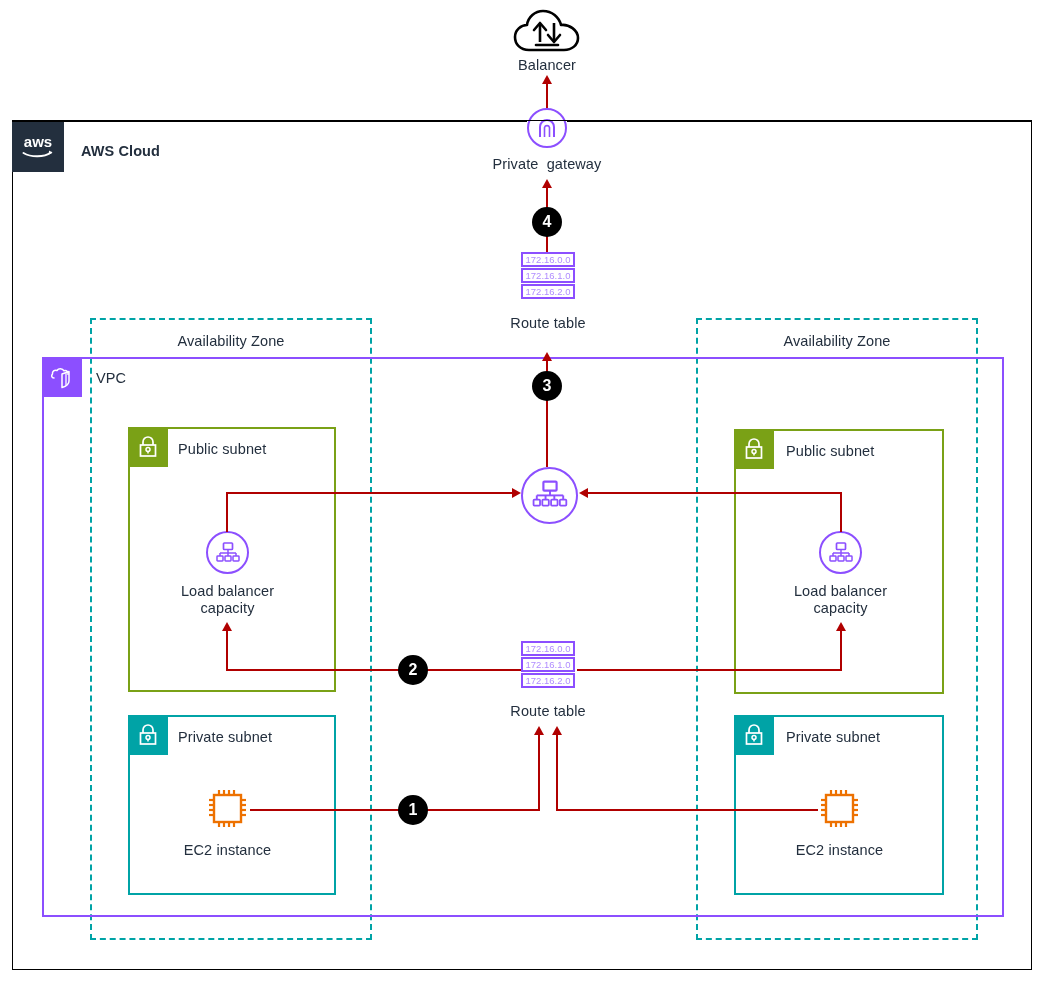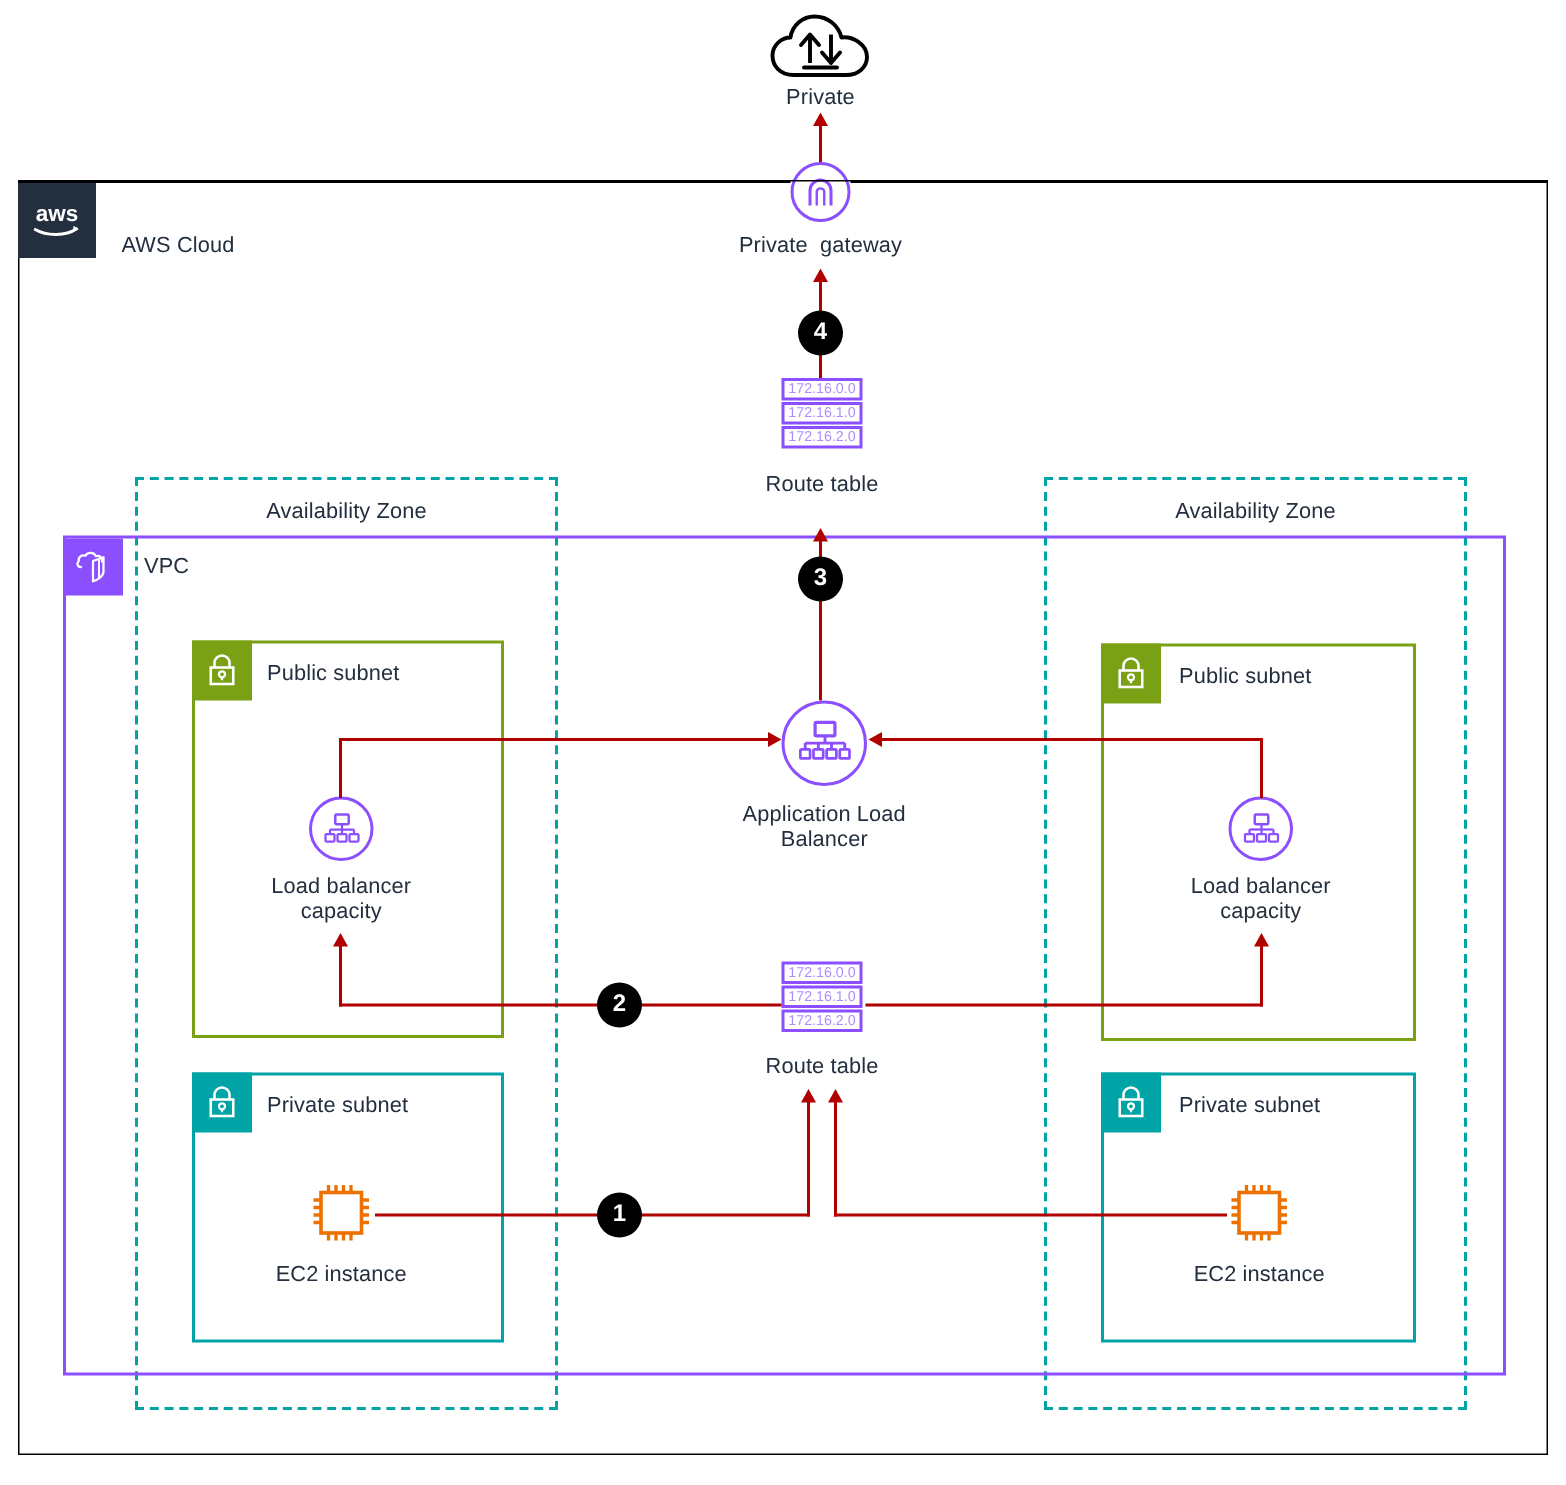--- a/index.html
+++ b/index.html
@@ -132,21 +132,21 @@
   <div class="plain-icon" style="left:512px;top:8px;width:70px;height:48px;">
     <svg width="70" height="48" viewBox="0 0 70 48">
       <path d="M17,42 C8,42 3,36 3,29 C3,22 9,17 15,17 C16,9 23,3 31,3 C40,3 47,9 49,17 C57,16 66,22 66,30 C66,37 60,42 52,42 Z" fill="none" stroke="#000000" stroke-width="2.6" stroke-linejoin="round"></path>
       <line x1="28" y1="34" x2="28" y2="16" stroke="#000000" stroke-width="2.6"></line>
       <path d="M22,22 L28,15 L34,22" fill="none" stroke="#000000" stroke-width="2.6" stroke-linejoin="round" stroke-linecap="round"></path>
       <line x1="42" y1="15" x2="42" y2="33" stroke="#000000" stroke-width="2.6"></line>
       <path d="M36,27 L42,34 L48,27" fill="none" stroke="#000000" stroke-width="2.6" stroke-linejoin="round" stroke-linecap="round"></path>
       <line x1="24" y1="37" x2="46" y2="37" stroke="#000000" stroke-width="2.6" stroke-linecap="round"></line>
     </svg>
   </div>
-  <div class="lbl" style="left:477px;top:57px;width:140px;">Private</div>
+  <div class="lbl" style="left:477px;top:57px;width:140px;">Balancer</div>
 
   <div class="ln ln-v" style="left:546px;top:80px;height:30px;"></div>
   <div class="arrow arw-up" style="left:541.5px;top:75px;"></div>
 
   <div class="circ-icon" style="left:527px;top:108px;width:40px;height:40px;">
     <svg width="24" height="24" viewBox="0 0 24 24">
       <path d="M5,21 L5,11 A7,7 0 0 1 19,11 L19,21" fill="none" stroke="#8c4fff" stroke-width="2"></path>
       <path d="M9.5,21 L9.5,11.5 A2.6,2.6 0 0 1 14.5,11.5 L14.5,21" fill="none" stroke="#8c4fff" stroke-width="1.6"></path>
     </svg>
   </div>
@@ -154,21 +154,21 @@
 
   <div class="frame-aws" style="left:12px;top:120px;width:1020px;height:850px;"></div>
   <div class="aws-logo" style="left:12px;top:120px;width:52px;height:52px;">
     <svg width="38" height="28" viewBox="0 0 38 28">
       <text x="19" y="15" font-family="Liberation Sans, sans-serif" font-size="15" font-weight="bold" fill="#ffffff" text-anchor="middle">aws</text>
       <path d="M4,21 C11,26 26,26 33,20" fill="none" stroke="#ff9900" stroke-width="0"></path>
       <path d="M4.5,21 C12,25.5 25,25.5 32,20.5" fill="none" stroke="#ffffff" stroke-width="2" stroke-linecap="round"></path>
       <path d="M30,18.5 L33.5,20.8 L29.8,22.6" fill="#ffffff"></path>
     </svg>
   </div>
-  <div class="lbl left" style="left:81px;top:156px;width:200px;">AWS Cloud</div>
+  <div class="lbl left" style="left:81px;top:143px;width:200px;font-weight:bold;">AWS Cloud</div>
 
   <div class="az-box" style="left:90px;top:318px;width:282px;height:622px;"></div>
   <div class="lbl" style="left:90px;top:333px;width:282px;">Availability Zone</div>
 
   <div class="az-box" style="left:696px;top:318px;width:282px;height:622px;"></div>
   <div class="lbl" style="left:696px;top:333px;width:282px;">Availability Zone</div>
 
   <div class="vpc-box" style="left:42px;top:357px;width:962px;height:560px;"></div>
   <div class="vpc-icon" style="left:44px;top:359px;width:38px;height:38px;">
     <svg width="26" height="26" viewBox="0 0 26 26">
@@ -313,22 +313,20 @@
       <line x1="4" y1="14.5" x2="4" y2="18" stroke="#8c4fff" stroke-width="1.6"></line>
       <line x1="11.3" y1="14.5" x2="11.3" y2="18" stroke="#8c4fff" stroke-width="1.6"></line>
       <line x1="18.6" y1="14.5" x2="18.6" y2="18" stroke="#8c4fff" stroke-width="1.6"></line>
       <line x1="26" y1="14.5" x2="26" y2="18" stroke="#8c4fff" stroke-width="1.6"></line>
       <rect x="1.3" y="18" width="5.4" height="5" rx="0.7" fill="none" stroke="#8c4fff" stroke-width="1.5"></rect>
       <rect x="8.6" y="18" width="5.4" height="5" rx="0.7" fill="none" stroke="#8c4fff" stroke-width="1.5"></rect>
       <rect x="15.9" y="18" width="5.4" height="5" rx="0.7" fill="none" stroke="#8c4fff" stroke-width="1.5"></rect>
       <rect x="23.2" y="18" width="5.4" height="5" rx="0.7" fill="none" stroke="#8c4fff" stroke-width="1.5"></rect>
     </svg>
   </div>
-  <div class="lbl" style="left:462px;top:535px;width:175px;">Application Load
-Balancer</div>
 
   <div class="rt" style="left:521px;top:252px;">
     <div class="rt-row">172.16.0.0</div>
     <div class="rt-row">172.16.1.0</div>
     <div class="rt-row">172.16.2.0</div>
   </div>
   <div class="lbl" style="left:478px;top:315px;width:140px;">Route table</div>
 
   <div class="rt" style="left:521px;top:641px;">
     <div class="rt-row">172.16.0.0</div>

